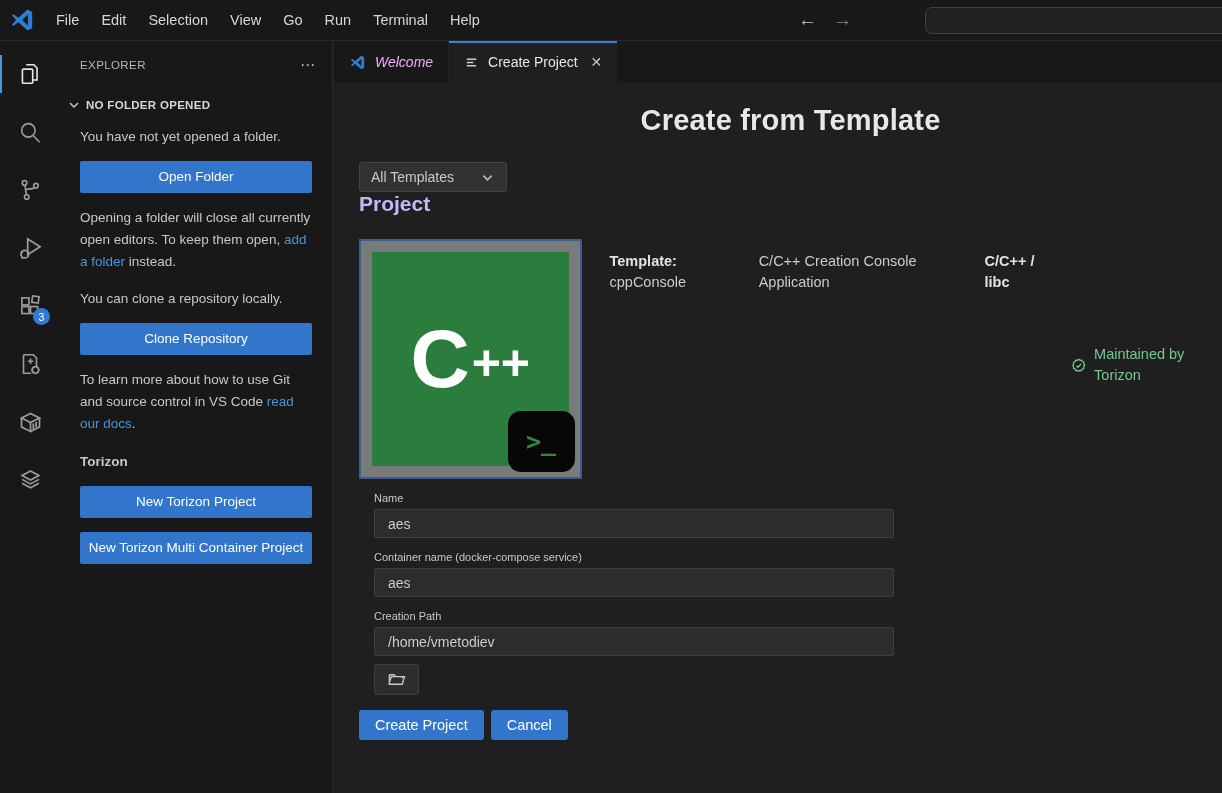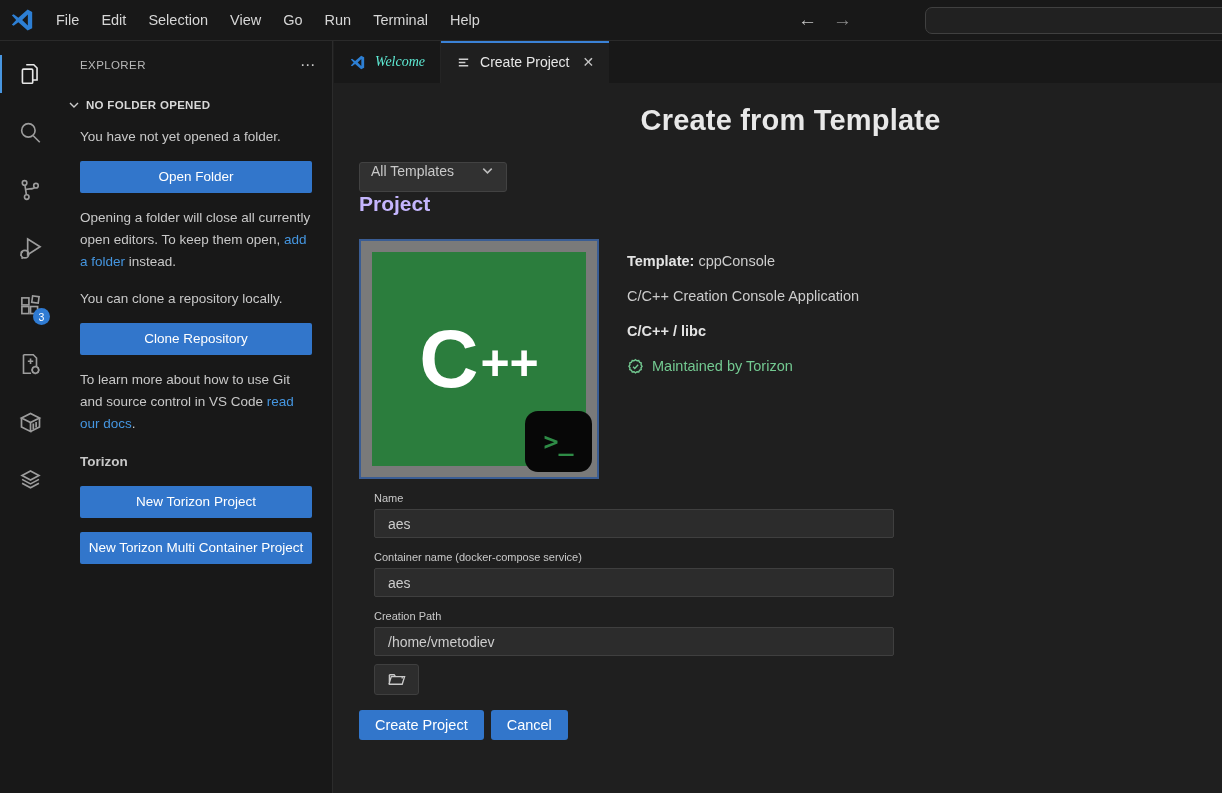--- a/index.html
+++ b/index.html
@@ -52,48 +52,48 @@
     color:#fff; font-size:13.5px; font-family:inherit; padding:6px 8px; margin:13px 0 14px;
     line-height:20px; cursor:pointer; }
   .sb-link { color:var(--link); cursor:pointer; }
   .sb-torizon { margin-top:16px; font-size:13.5px; color:#c8c8c8;font-weight:bold; }
 
   
   .editor { position:absolute; top:41px; left:334px; width:888px; height:752px; background:var(--editor); }
   .tabbar { height:42px; background:var(--shell); display:flex; }
   .tab { height:42px; display:flex; align-items:center; gap:9px; padding:0 15px;
     font-size:14px; cursor:pointer; position:relative; }
-  .tab.inactive { background:var(--shell); color:#5eead4; font-style:italic;
-    border-right:1px solid #242424;font-family:Liberation Serif, serif; }
+  .tab.inactive { background:var(--shell); color:#f0abfc; font-style:italic;
+    border-right:1px solid #242424; }
   .tab.active { background:var(--editor); color:#e7e7e7; }
   .tab.active::before { content:""; position:absolute; top:0; left:0; right:0; height:2px;
     background:#3b82d6; }
   .tab-close { font-style:normal; color:#c5c5c5; font-size:14px; margin-left:4px; }
   .tab-list-icon { stroke:#cfcfcf; stroke-width:1.6; }
 
   .content { padding:21px 0 0 25px; color:var(--txt); }
   .h1 { font-size:29px; font-weight:bold; color:#e8e8e8; letter-spacing:.2px;text-align:center; }
   .filter-dd { margin-top:25px; width:148px; height:30px; background:#313131;
-    border:1px solid #424242; border-radius:3px; display:flex; align-items:flex-start;
+    border:1px solid #424242; border-radius:3px; display:flex; align-items:center;
     justify-content:space-between; padding:0 11px; font-size:14px; color:#c9c9c9; cursor:pointer; }
   .filter-dd svg { stroke:#bdbdbd; fill:none; stroke-width:1.6; }
   .h2 { font-size:21px; font-weight:bold; color:#c4b5fd; }
 
   .tpl-row { margin-top:23px; display:flex; gap:28px; }
   .tpl-image { width:240px; height:240px; border:2px solid #3a5d94; background:#7a7a7a;
     padding:11px; position:relative; cursor:pointer; }
   .tpl-green { width:100%; height:100%; background:var(--logo-green); display:flex;
     align-items:center; justify-content:center; }
   .logo-c { color:#fff; font-weight:bold; font-size:82px; line-height:1; }
   .logo-pp { color:#fff; font-weight:bold; font-size:50px; line-height:1; margin:8px 0 0 2px; }
   .tpl-badge { position:absolute; right:5px; bottom:5px; width:67px; height:61px;
     background:#070707; border-radius:13px; display:flex; align-items:center;
     justify-content:center; color:#2e8b46; font-family:"DejaVu Sans Mono",monospace;
     font-weight:bold; font-size:25px; }
-  .tpl-info { padding-top:12px; display:flex; flex-direction:column; gap:14px;
+  .tpl-info { padding-top:12px; display:flex; flex-direction:row; gap:14px;
     font-size:14.5px; color:#cccccc; line-height:21px; }
   .tpl-label { font-weight:bold; color:#e3e3e3; }
   .tpl-lang { font-weight:bold; color:#e3e3e3; }
   .maintained { display:flex; align-items:center; gap:8px; color:var(--green); }
   .maintained svg { stroke:var(--green); fill:none; stroke-width:1.3; }
 
   .form { margin-top:10px; margin-left:15px; width:520px; }
   .fld-label { font-size:11px; color:#c8c8c8; margin:13px 0 5px; }
   .fld-input { width:100%; height:29px; background:#2c2c2c; border:1px solid #3f3f3f;
     border-radius:2px; color:#cccccc; font-size:14px; font-family:inherit; padding:0 13px; outline:none; }

